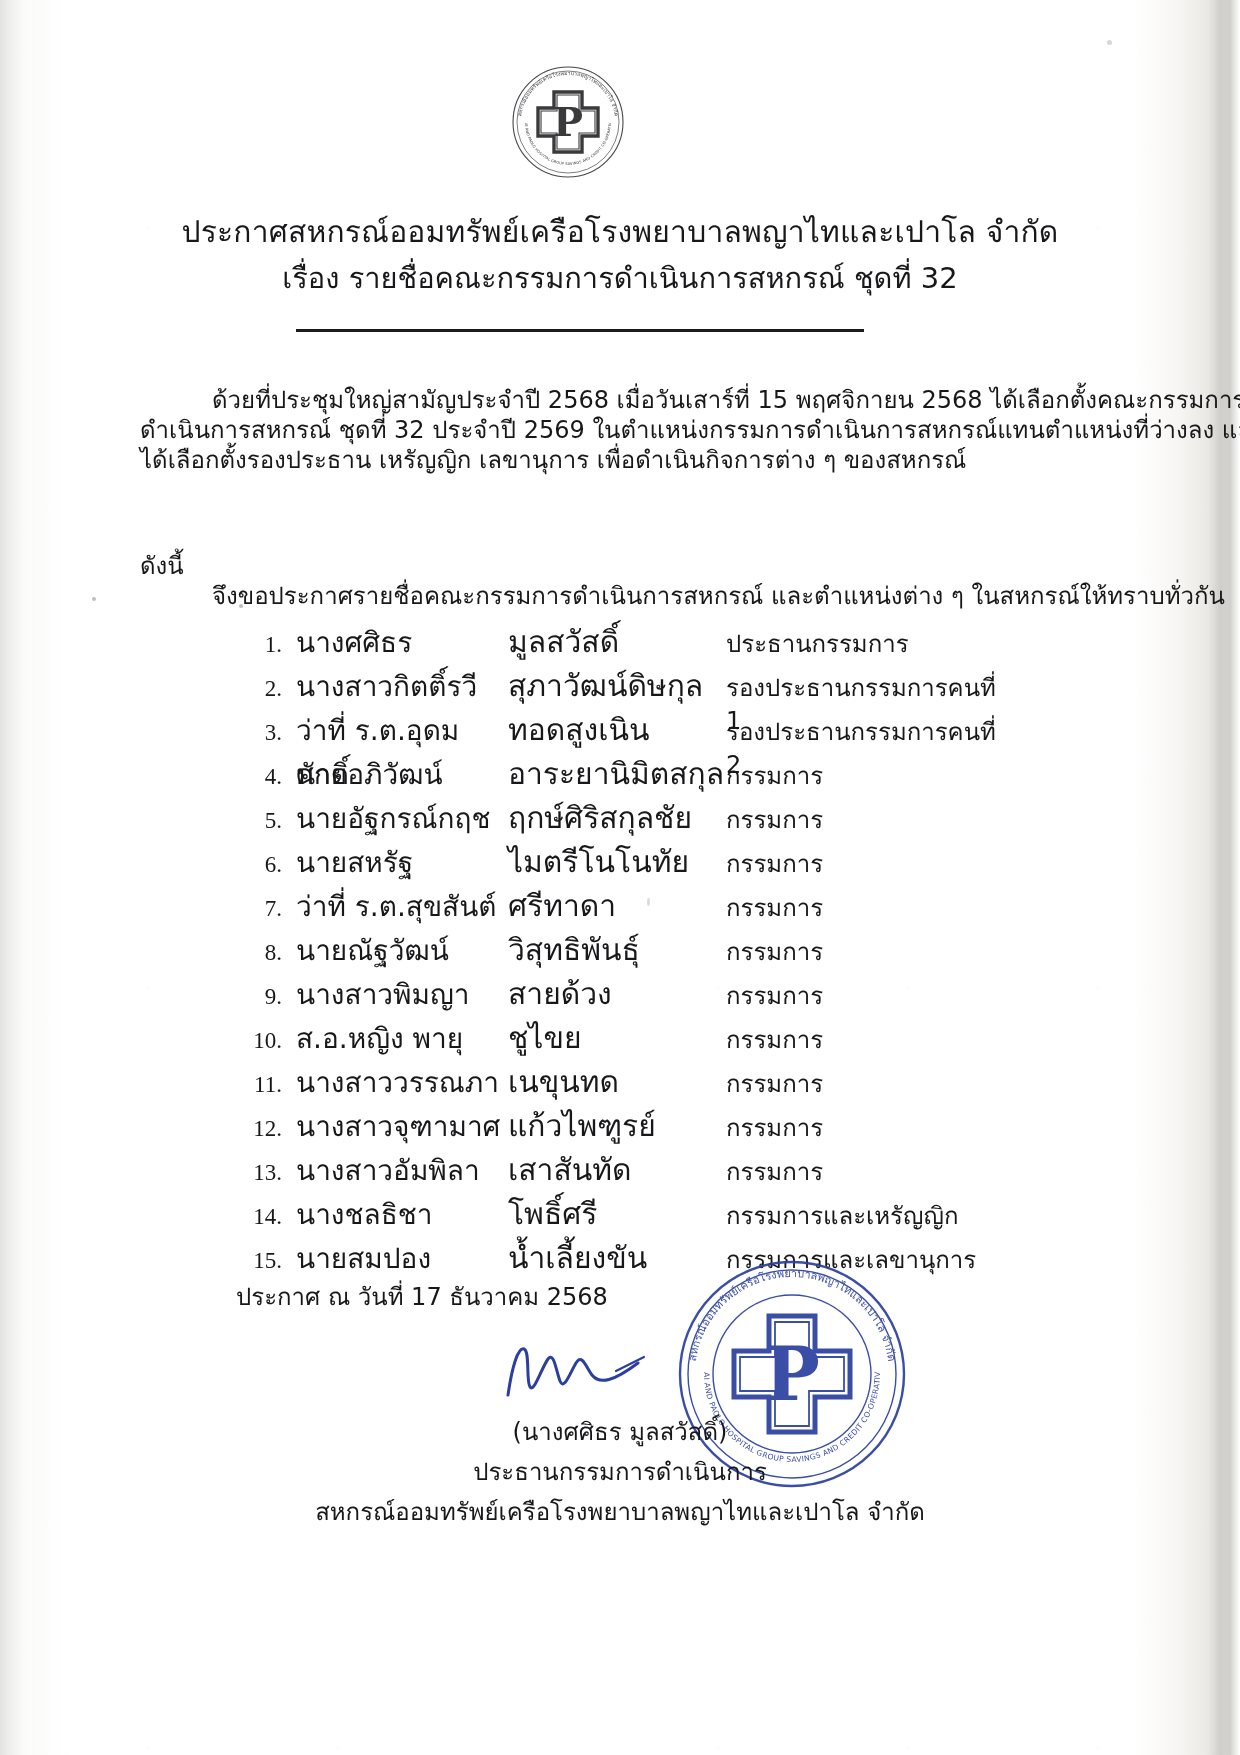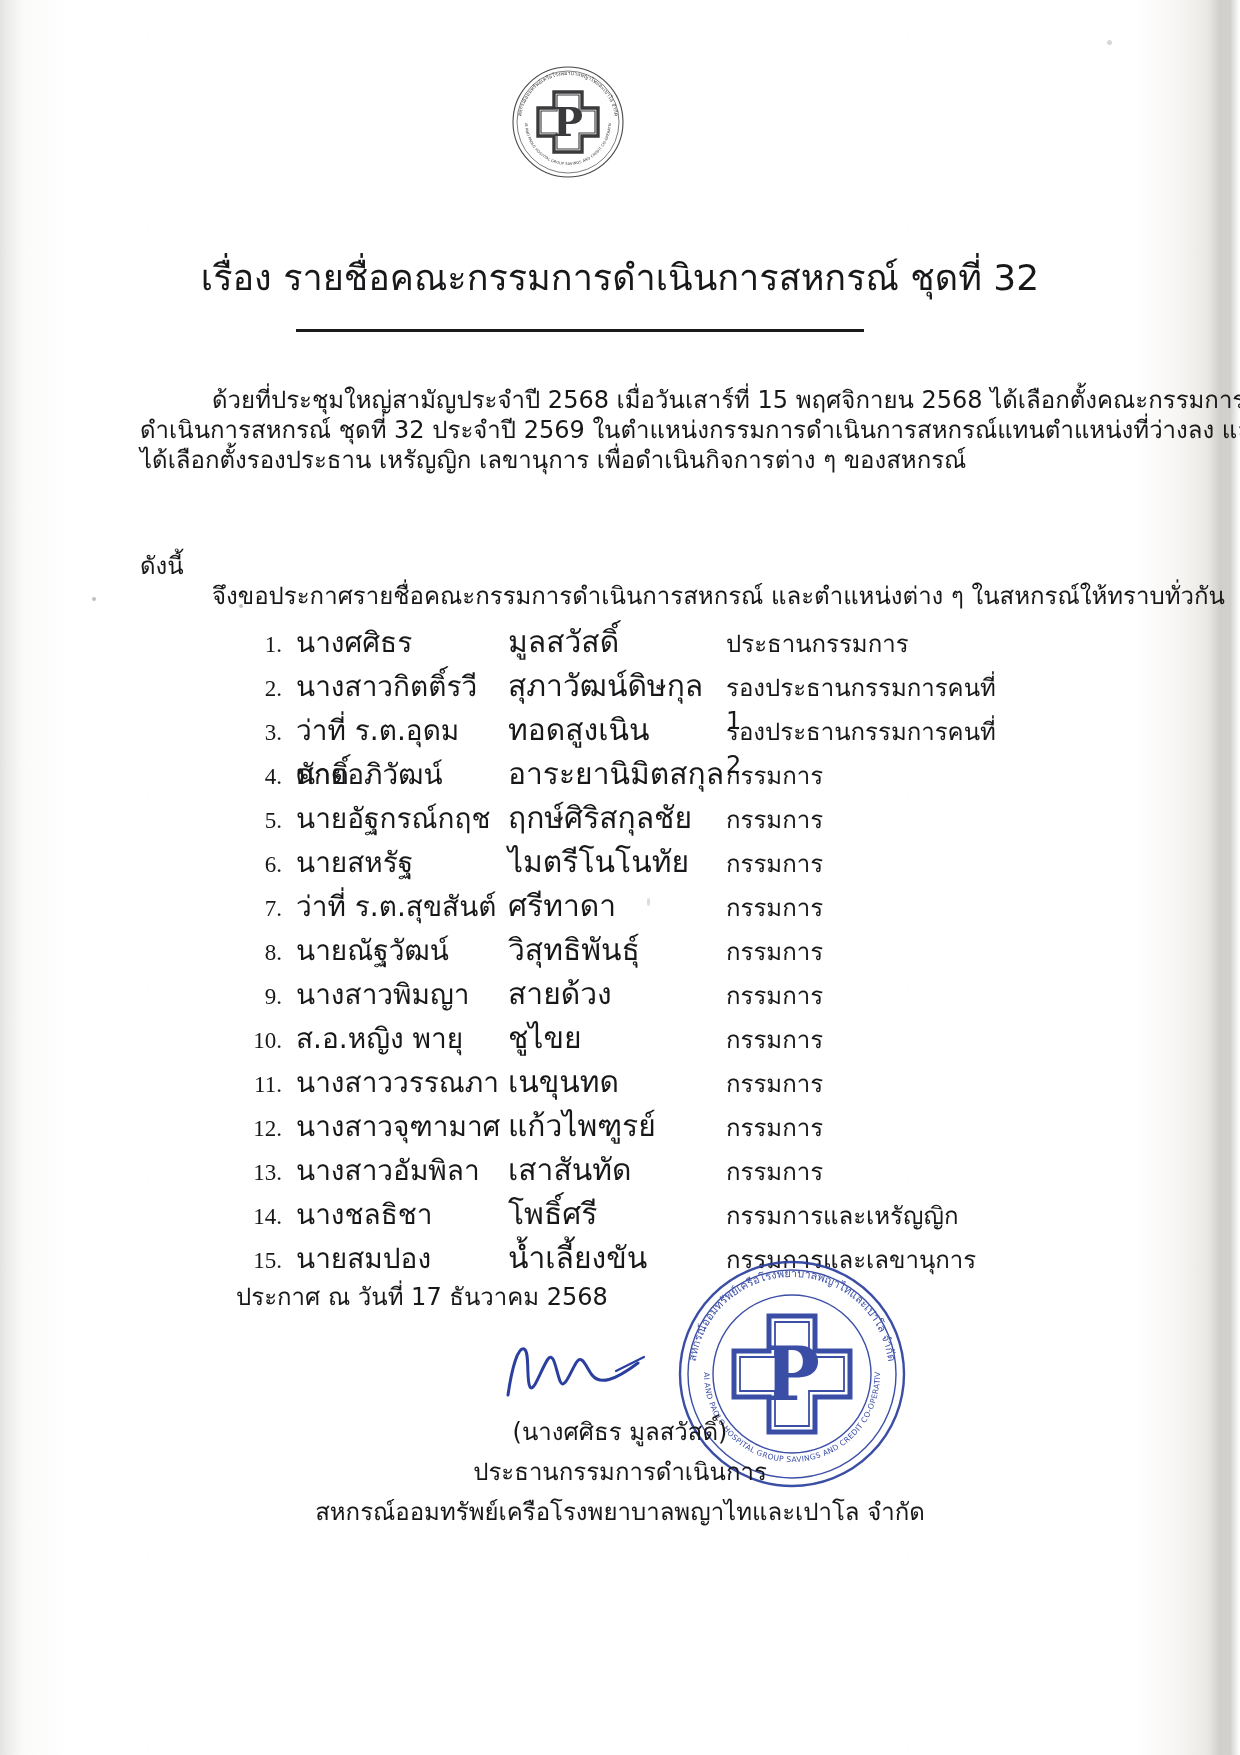--- a/index.html
+++ b/index.html
@@ -48,21 +48,21 @@
   .title-1{
     position:absolute;left:0;top:212px;width:1240px;
     text-align:center;
     font-size:30px;line-height:40px;
     letter-spacing:.2px;
     font-family:"DejaVu Sans","Liberation Sans",sans-serif;
   }
   .title-2{
     position:absolute;left:0;top:258px;width:1240px;
     text-align:center;
-    font-size:36px;line-height:40px;
+    font-size:29px;line-height:40px;
   }
   .rule{
     position:absolute;left:296px;top:329px;width:568px;height:3px;
     background:#1b1b1e;
   }
 
   
   .para{
     position:absolute;left:140px;width:960px;
     font-size:24px;line-height:30px;
@@ -144,20 +144,21 @@
       <text font-size="3.6" fill="#3c3c40" font-family="'DejaVu Sans',sans-serif" letter-spacing="0.15">
         <textPath href="#hlogoBot" startOffset="50%" text-anchor="middle">PHYATHAI AND PAOLO HOSPITAL GROUP SAVINGS AND CREDIT CO-OPERATIVES LTD.</textPath>
       </text>
 
       <path d="M46 30 H74 V46 H90 V74 H74 V90 H46 V74 H30 V46 H46 Z" fill="none" stroke="#3a3a3c" stroke-width="3.4"></path>
       <path d="M49 33 H71 V49 H87 V71 H71 V87 H49 V71 H33 V49 H49 Z" fill="none" stroke="#3a3a3c" stroke-width="1.1"></path>
       <text x="60" y="74" text-anchor="middle" font-size="40" font-weight="bold" fill="#3a3a3c" font-family="'DejaVu Serif',serif">P</text>
     </svg>
   </div>
 
+  <div class="title-1">ประกาศสหกรณ์ออมทรัพย์เครือโรงพยาบาลพญาไทและเปาโล จำกัด</div>
   <div class="title-2">เรื่อง  รายชื่อคณะกรรมการดำเนินการสหกรณ์  ชุดที่ 32</div>
   <div class="rule"></div>
 
   <div class="para p1">
     <span class="pline"><span class="indent"></span><span>ด้วยที่ประชุมใหญ่สามัญประจำปี 2568  เมื่อวันเสาร์ที่  15  พฤศจิกายน 2568 ได้เลือกตั้งคณะกรรมการ</span></span>
     <span class="pline">ดำเนินการสหกรณ์ ชุดที่ 32 ประจำปี 2569 ในตำแหน่งกรรมการดำเนินการสหกรณ์แทนตำแหน่งที่ว่างลง และ</span>
     <span class="pline">ได้เลือกตั้งรองประธาน เหรัญญิก  เลขานุการ  เพื่อดำเนินกิจการต่าง ๆ ของสหกรณ์</span>
   </div>
 
   <div class="para p2">

